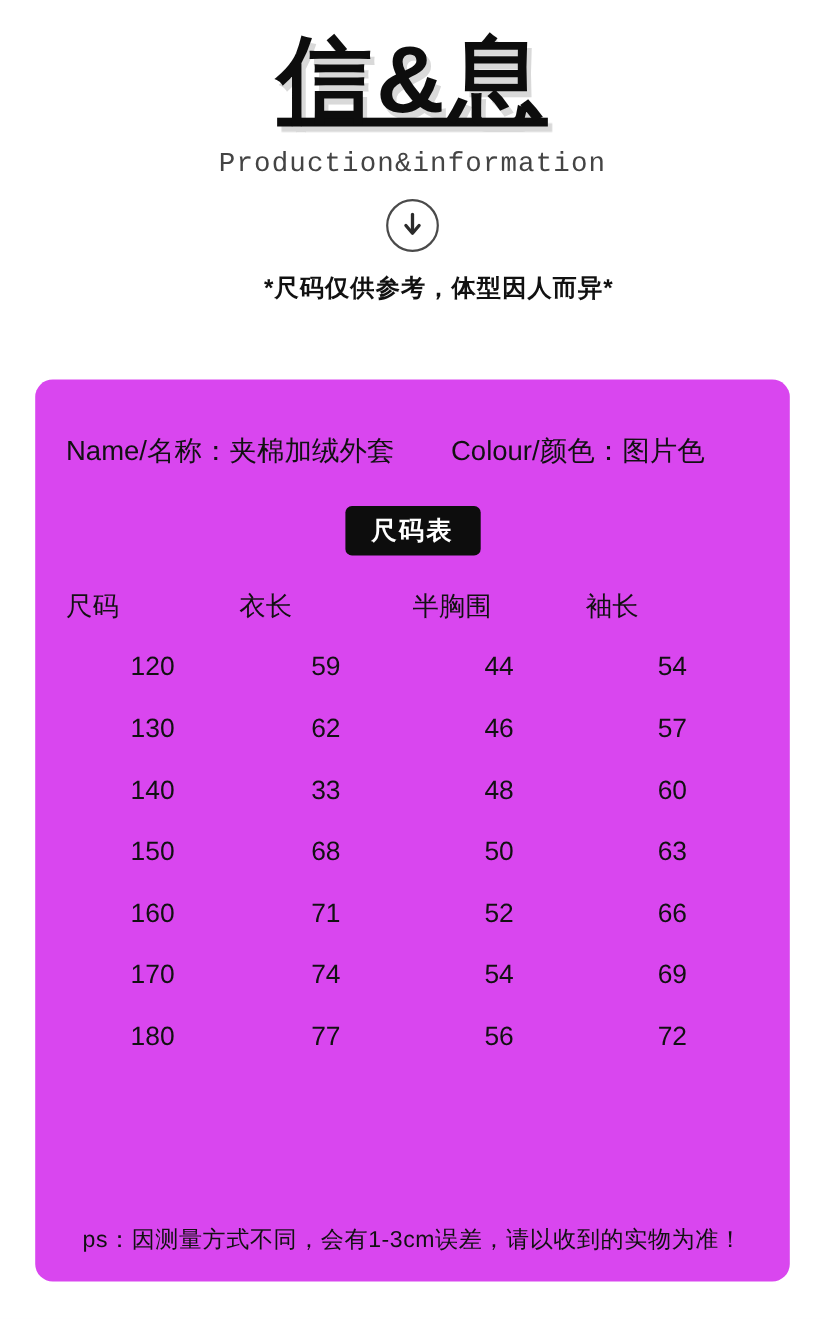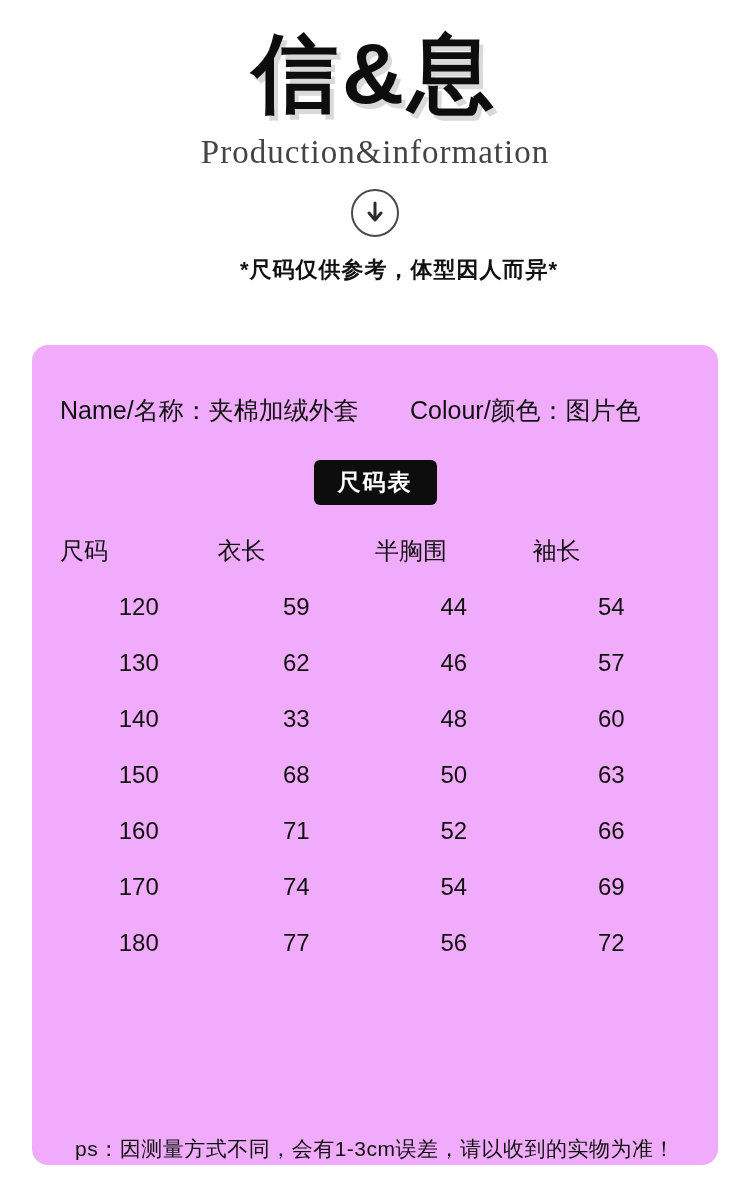--- a/index.html
+++ b/index.html
@@ -23,25 +23,26 @@
   }
   .big-title {
     font-family: "Liberation Sans", sans-serif;
     font-size: 86px;
     font-weight: bold;
     letter-spacing: 4px;
     line-height: 1.05;
     color: #0d0d0d;
     text-shadow: 4px 5px 0 #d9d9d9;
     margin: 0;
+    text-decoration: underline;
   }
   .sub-title {
     margin-top: 16px;
-    font-family: Liberation Serif, serif;
-    font-size: 33px;
+    font-family: Liberation Mono, monospace;
+    font-size: 25px;
     letter-spacing: 1px;
     color: #444444;
   }
 
   .arrow-wrap {
     margin-top: 18px;
     display: flex;
     justify-content: center;
   }
   .arrow-circle {
@@ -63,21 +64,21 @@
     padding-left: 48px;
   }
 
   
   .card {
     position: absolute;
     left: 32px;
     top: 345px;
     width: 686px;
     height: 820px;
-    background: #f0abfc;
+    background: #d946ef;
     border-radius: 16px;
     box-sizing: border-box;
     padding: 26px 28px 0 28px;
   }
 
   .info-row {
     display: flex;
     font-size: 25px;
     color: #111111;
     margin-top: 22px;
@@ -128,21 +129,21 @@
   }
   table.size-table col.c1 { width: 25%; }
   table.size-table col.c2 { width: 25%; }
   table.size-table col.c3 { width: 25%; }
   table.size-table col.c4 { width: 25%; }
 
   .ps {
     position: absolute;
     left: 0;
     right: 0;
-    bottom: 2px;
+    bottom: 24px;
     text-align: center;
     font-size: 21px;
     color: #111111;
     letter-spacing: 0.5px;
   }
 </style>
 </head>
 <body>
 
 <div class="header">

